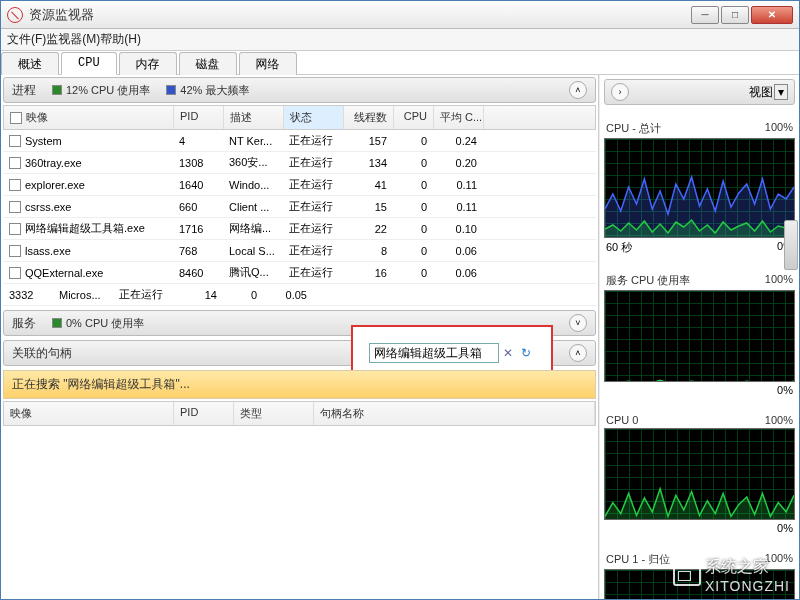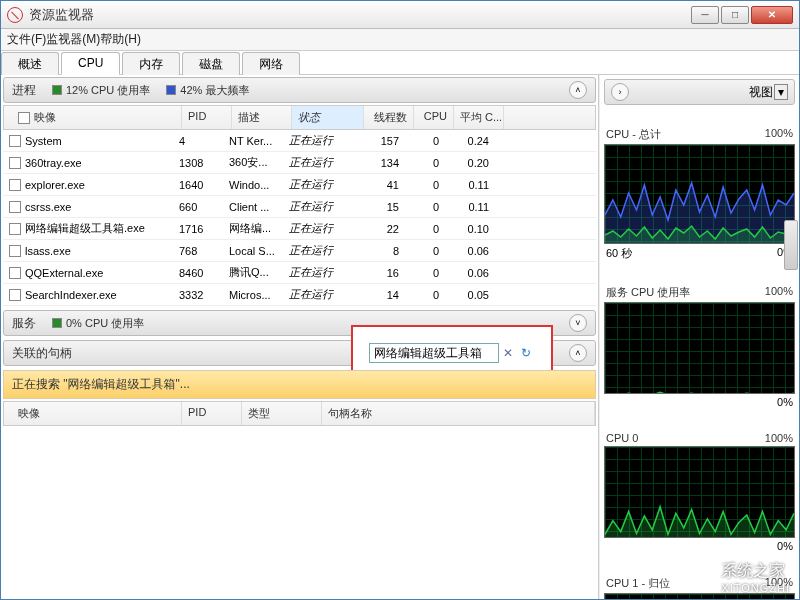--- a/index.html
+++ b/index.html
@@ -7,55 +7,55 @@
 .window { border: 1px solid #4a7db0; width: 800px; height: 600px; display: flex; flex-direction: column; background: #f0f0f0; }
 .titlebar { height: 28px; background: linear-gradient(#fdfdfd,#e8e8e8); display: flex; align-items: center; padding: 0 6px; border-bottom: 1px solid #bbb; justify-content: space-between; }
 .titlebar .icon { width: 16px; height: 16px; border: 1px solid #c33; border-radius: 50%; margin-right: 6px; position: relative; }
 .titlebar .icon::before { content:""; position:absolute; width:10px; height:1px; background:#c33; top:50%; left:2px; transform:rotate(45deg);}
 .titlebar .title { flex:1; font-size:13px; color:#333; }
 .winbtns { display:flex; gap:2px; }
 .winbtn { width:28px; height:18px; border:1px solid #888; background:linear-gradient(#fafafa,#ddd); border-radius:2px; display:flex; align-items:center; justify-content:center; font-size:10px; color:#333; }
 .winbtn.close { background:linear-gradient(#e98,#c43); border-color:#a33; color:#fff; width:42px; font-weight:bold; }
 .menubar { height:22px; background:#f6f6f6; border-bottom:1px solid #ccc; display:flex; align-items:center; padding:0 6px; }
 .menubar span { color:#222; }
-.tabs { height:24px; background:#fff; display:flex; border-bottom:1px solid #ccc; }
+.tabs { height:24px; background:#fff; display:flex; border-bottom:1px solid #ccc;font-family:Liberation Mono, monospace; }
 .tab { padding:3px 16px; border:1px solid #bbb; border-bottom:none; margin-right:2px; background:#f3f3f3; border-radius:3px 3px 0 0; position:relative; top:1px; }
 .tab.active { background:#fff; border-bottom:1px solid #fff; }
 .content { flex:1; display:flex; background:#fff; overflow:hidden; }
 .leftpane { flex:1; display:flex; flex-direction:column; border-right:1px solid #ccc; overflow:hidden; }
 .rightpane { width:200px; display:flex; flex-direction:column; border-left:1px solid #eee; padding:4px; background:#fff; }
 .panelhdr { height:26px; background:linear-gradient(#f4f4f4,#e0e0e0); border:1px solid #bbb; display:flex; align-items:center; padding:0 8px; gap:16px; margin:2px; border-radius:3px; }
 .panelhdr .title { font-weight:normal; color:#333; }
 .panelhdr .stat { display:flex; align-items:center; gap:4px; font-size:11px; color:#333; }
 .panelhdr .sw { width:10px; height:10px; border:1px solid #888; }
 .panelhdr .spacer { flex:1; }
 .panelhdr .chev { width:18px; height:18px; border:1px solid #aaa; border-radius:50%; display:flex; align-items:center; justify-content:center; background:#f8f8f8; font-size:9px; }
 .table { margin:0 2px; }
-.thead { display:flex; background:linear-gradient(#f9f9f9,#eee); border:1px solid #ccc;padding-left:8px; }
+.thead { display:flex; background:linear-gradient(#f9f9f9,#eee); border:1px solid #ccc; }
 .th { padding:4px 6px; border-right:1px solid #ddd; font-size:11px; color:#333; white-space:nowrap; overflow:hidden; }
 .th.sort { background:#ddeeff; }
 .trow { display:flex; border-bottom:1px solid #eee; align-items:center; }
 .td { padding:3px 6px; font-size:11px; white-space:nowrap; overflow:hidden; text-overflow:ellipsis; }
 .cb { width:12px; height:12px; border:1px solid #888; margin-right:4px; background:#fff; }
 .col-img { width:170px; display:flex; align-items:center; }
 .col-pid { width:50px; }
 .col-desc { width:60px; }
-.col-stat { width:72px;font-style:italic; }
+.col-stat { width:60px; }
 .col-thr { width:50px; text-align:right; }
 .col-cpu { width:40px; text-align:right; }
 .col-avg { width:50px; text-align:right; }
 .searchfield { border:2px solid #d33; padding:16px; display:flex; align-items:center; background:#fff; }
 .searchfield input { border:1px solid #7aa; padding:2px 4px; width:130px; font-size:12px; }
 .searchfield .xbtn { color:#66a; padding:0 4px; font-size:12px; }
 .searchfield .rbtn { color:#27c; padding:0 4px; font-size:12px; }
 .searching { background:linear-gradient(#ffe9a8,#fdd06a); padding:5px 8px; font-size:12px; color:#333; margin:2px; border:1px solid #dca; }
 .rtop { display:flex; align-items:center; justify-content:space-between; background:linear-gradient(#f4f4f4,#e0e0e0); border:1px solid #bbb; padding:3px 6px; border-radius:3px; }
 .rtop .nav { width:18px; height:18px; border:1px solid #aaa; border-radius:50%; background:#f8f8f8; display:flex; align-items:center; justify-content:center; font-size:9px; }
 .rtop .viewbtn { display:flex; align-items:center; gap:1px; }
-.graphbox { margin-top:22px; }
+.graphbox { margin-top:16px; }
 .graphhdr { display:flex; justify-content:space-between; font-size:11px; color:#333; padding:0 2px 2px; }
 .graph { width:100%; height:100px; background:#000; border:1px solid #666; position:relative; overflow:hidden; }
 .graph.small { height:92px; }
 .grid { position:absolute; inset:0; background-image:linear-gradient(#0a4 1px,transparent 1px),linear-gradient(90deg,#0a4 1px,transparent 1px); background-size:12px 12px; opacity:0.35; }
 .footer { display:flex; justify-content:space-between; font-size:11px; padding:2px; }
 .watermark { position:absolute; right:10px; bottom:6px; color:#fff; font-size:14px; opacity:0.85; display:flex; align-items:center; gap:4px; text-shadow:0 0 3px #000; pointer-events:none; }
 .watermark .logo { width:28px; height:20px; border:2px solid #fff; border-radius:3px; position:relative; }
 .watermark .logo::before{content:"";position:absolute;left:3px;top:3px;right:8px;bottom:3px;border:1px solid #fff;}
 .scrollthumb { position:absolute; right:2px; width:14px; background:linear-gradient(#eee,#ccc); border:1px solid #aaa; border-radius:2px; }
 </style>
@@ -171,21 +171,20 @@
             <div class="trow">
               <div class="td col-img"><span class="cb"></span>QQExternal.exe</div>
   <div class="td col-pid">8460</div>
               <div class="td col-desc">腾讯Q...</div>
   <div class="td col-stat">正在运行</div>
               <div class="td col-thr">16</div>
   <div class="td col-cpu">0</div>
               <div class="td col-avg">0.06</div>
             </div>
             <div class="trow">
-              <div class="td col-img"><span class="cb"></span>SearchIndexer.exe</div>
   <div class="td col-pid">3332</div>
               <div class="td col-desc">Micros...</div>
   <div class="td col-stat">正在运行</div>
               <div class="td col-thr">14</div>
   <div class="td col-cpu">0</div>
               <div class="td col-avg">0.05</div>
             </div>
           </div>
       </div>
 
@@ -298,15 +297,15 @@
         </div>
       <div class="scrollthumb" style="top:220px;height:50px"></div>
     </div>
   </div>
 </div>
 
 <div class="watermark">
   <div class="logo"></div>
   <div>
     <div style="font-size:16px">系统之家</div>
-    <div style="font-size:11px;letter-spacing:1px">XITONGZHI</div>
+    <div style="font-size:14px;letter-spacing:1px">XITONGZHI</div>
   </div>
 </div>
 
 </body></html>

